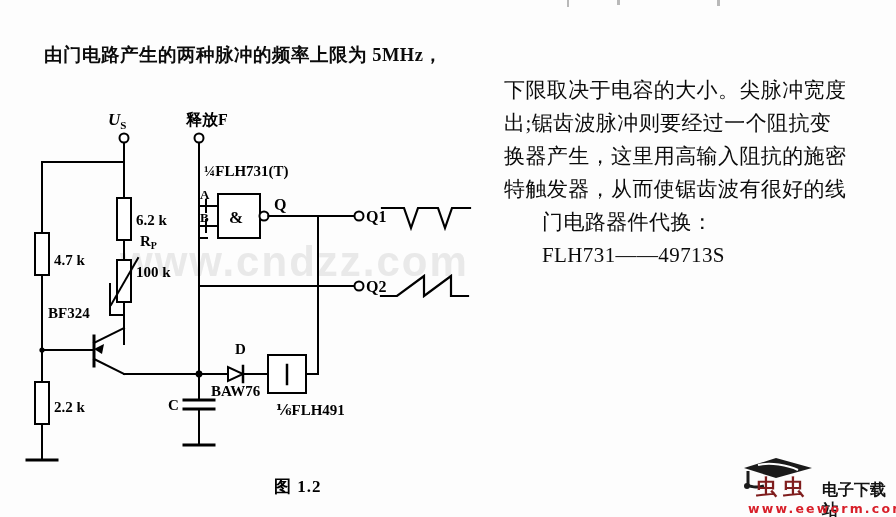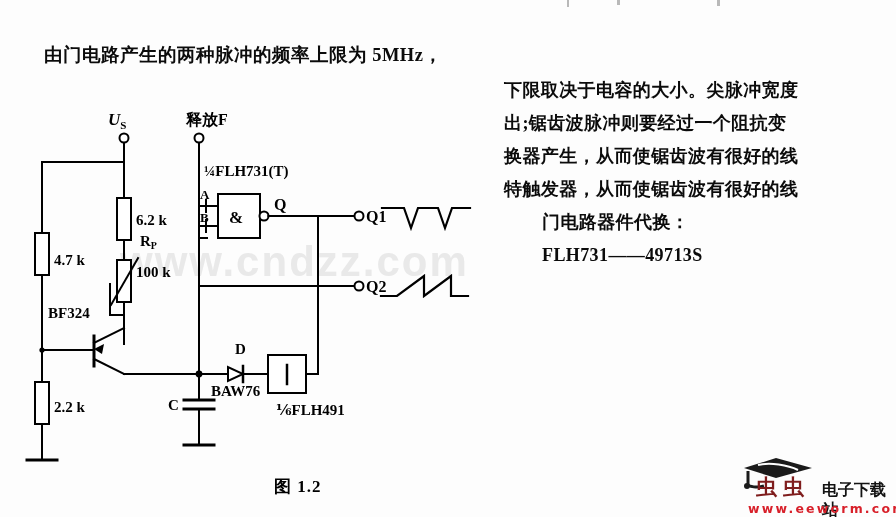--- a/index.html
+++ b/index.html
@@ -31,22 +31,22 @@
     top: 42px;
   }
   #right-col {
     position: absolute;
     left: 504px;
     top: 74px;
     width: 390px;
   }
   #right-col .rline {
     font-family: "Liberation Serif", "DejaVu Serif", serif;
-    font-size: 18px;
-    font-weight: 700;
+    font-size: 21px;
+    font-weight: 400;
     color: #0b0b0b;
     line-height: 33px;
     letter-spacing: 0.4px;
     white-space: nowrap;
   }
   .indent1 { padding-left: 38px; }
   #fig-caption {
     position: absolute;
     left: 229px;
     top: 475px;
@@ -128,21 +128,21 @@
 
   <div class="frag" style="left:567px;top:0px;width:2px;height:7px;"></div>
   <div class="frag" style="left:617px;top:0px;width:3px;height:5px;"></div>
   <div class="frag" style="left:717px;top:0px;width:3px;height:6px;"></div>
 
   <div id="intro-line" class="para">由门电路产生的两种脉冲的频率上限为 5MHz，</div>
 
   <div id="right-col">
     <div class="rline">下限取决于电容的大小。尖脉冲宽度</div>
     <div class="rline">出;锯齿波脉冲则要经过一个阻抗变</div>
-    <div class="rline">换器产生，从而使锯齿波有很好的线</div>
+    <div class="rline">换器产生，这里用高输入阻抗的施密</div>
     <div class="rline">特触发器，从而使锯齿波有很好的线</div>
     <div class="rline indent1">门电路器件代换：</div>
     <div class="rline indent1">FLH731——49713S</div>
   </div>
 
   <div id="watermark">www.cndzz.com</div>
 
   <svg id="circuit" width="500" height="370" viewBox="0 0 500 370">
     <g stroke="#000" stroke-width="2" fill="none" stroke-linecap="square">
 

